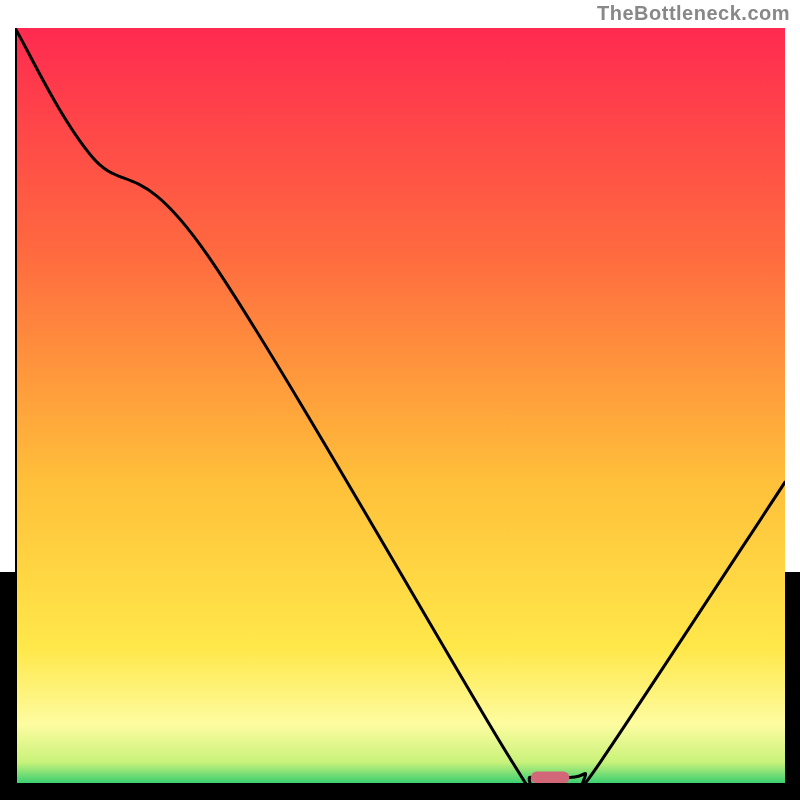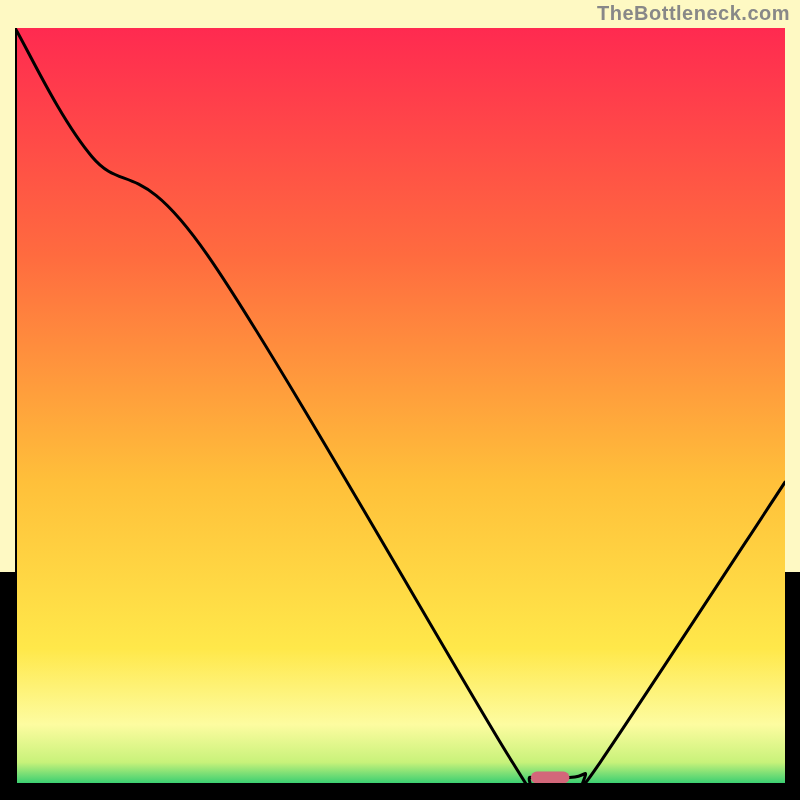--- a/index.html
+++ b/index.html
@@ -7,21 +7,21 @@
     padding: 0;
     width: 800px;
     height: 800px;
     background: #000;
     font-family: Arial, Helvetica, sans-serif;
   }
   .outer {
     position: relative;
     width: 800px;
     height: 572px;
-    background: #fef9c3;
+    background: #ffffff;
   }
   .watermark {
     position: absolute;
     top: 2px;
     right: 10px;
     color: #888;
     font-size: 20px;
     font-weight: bold;
     letter-spacing: 0.5px;
     z-index: 10;

